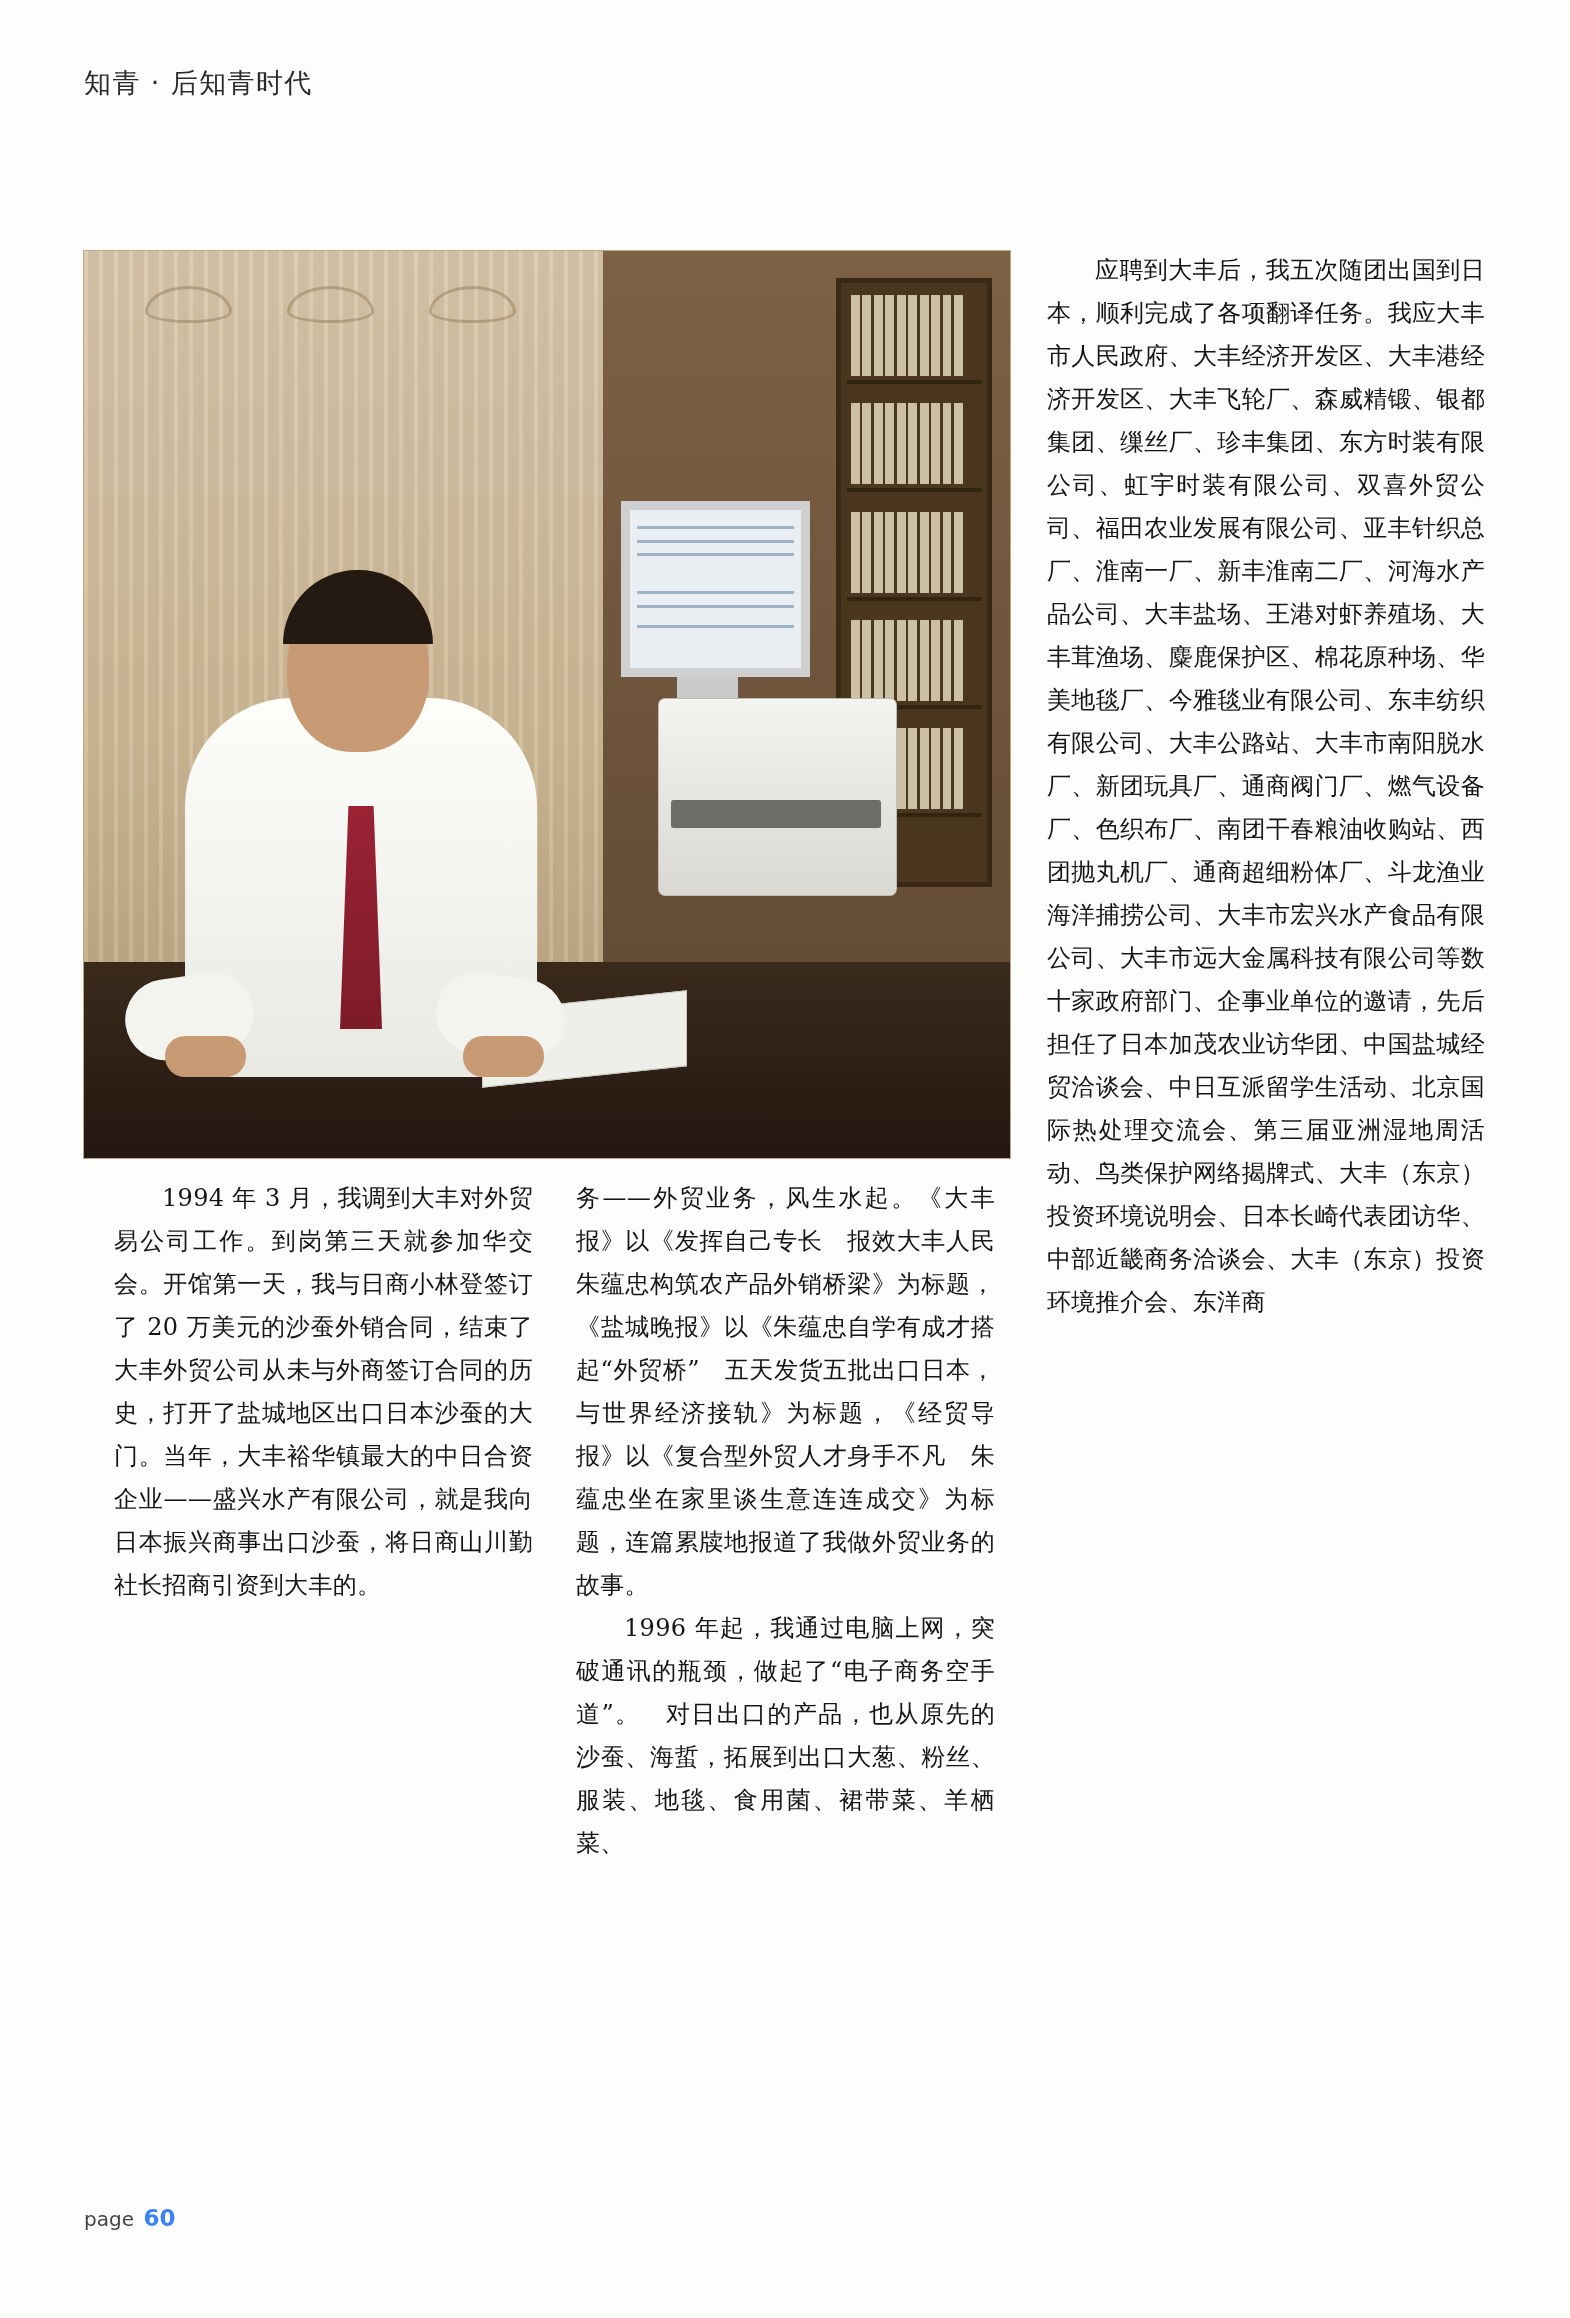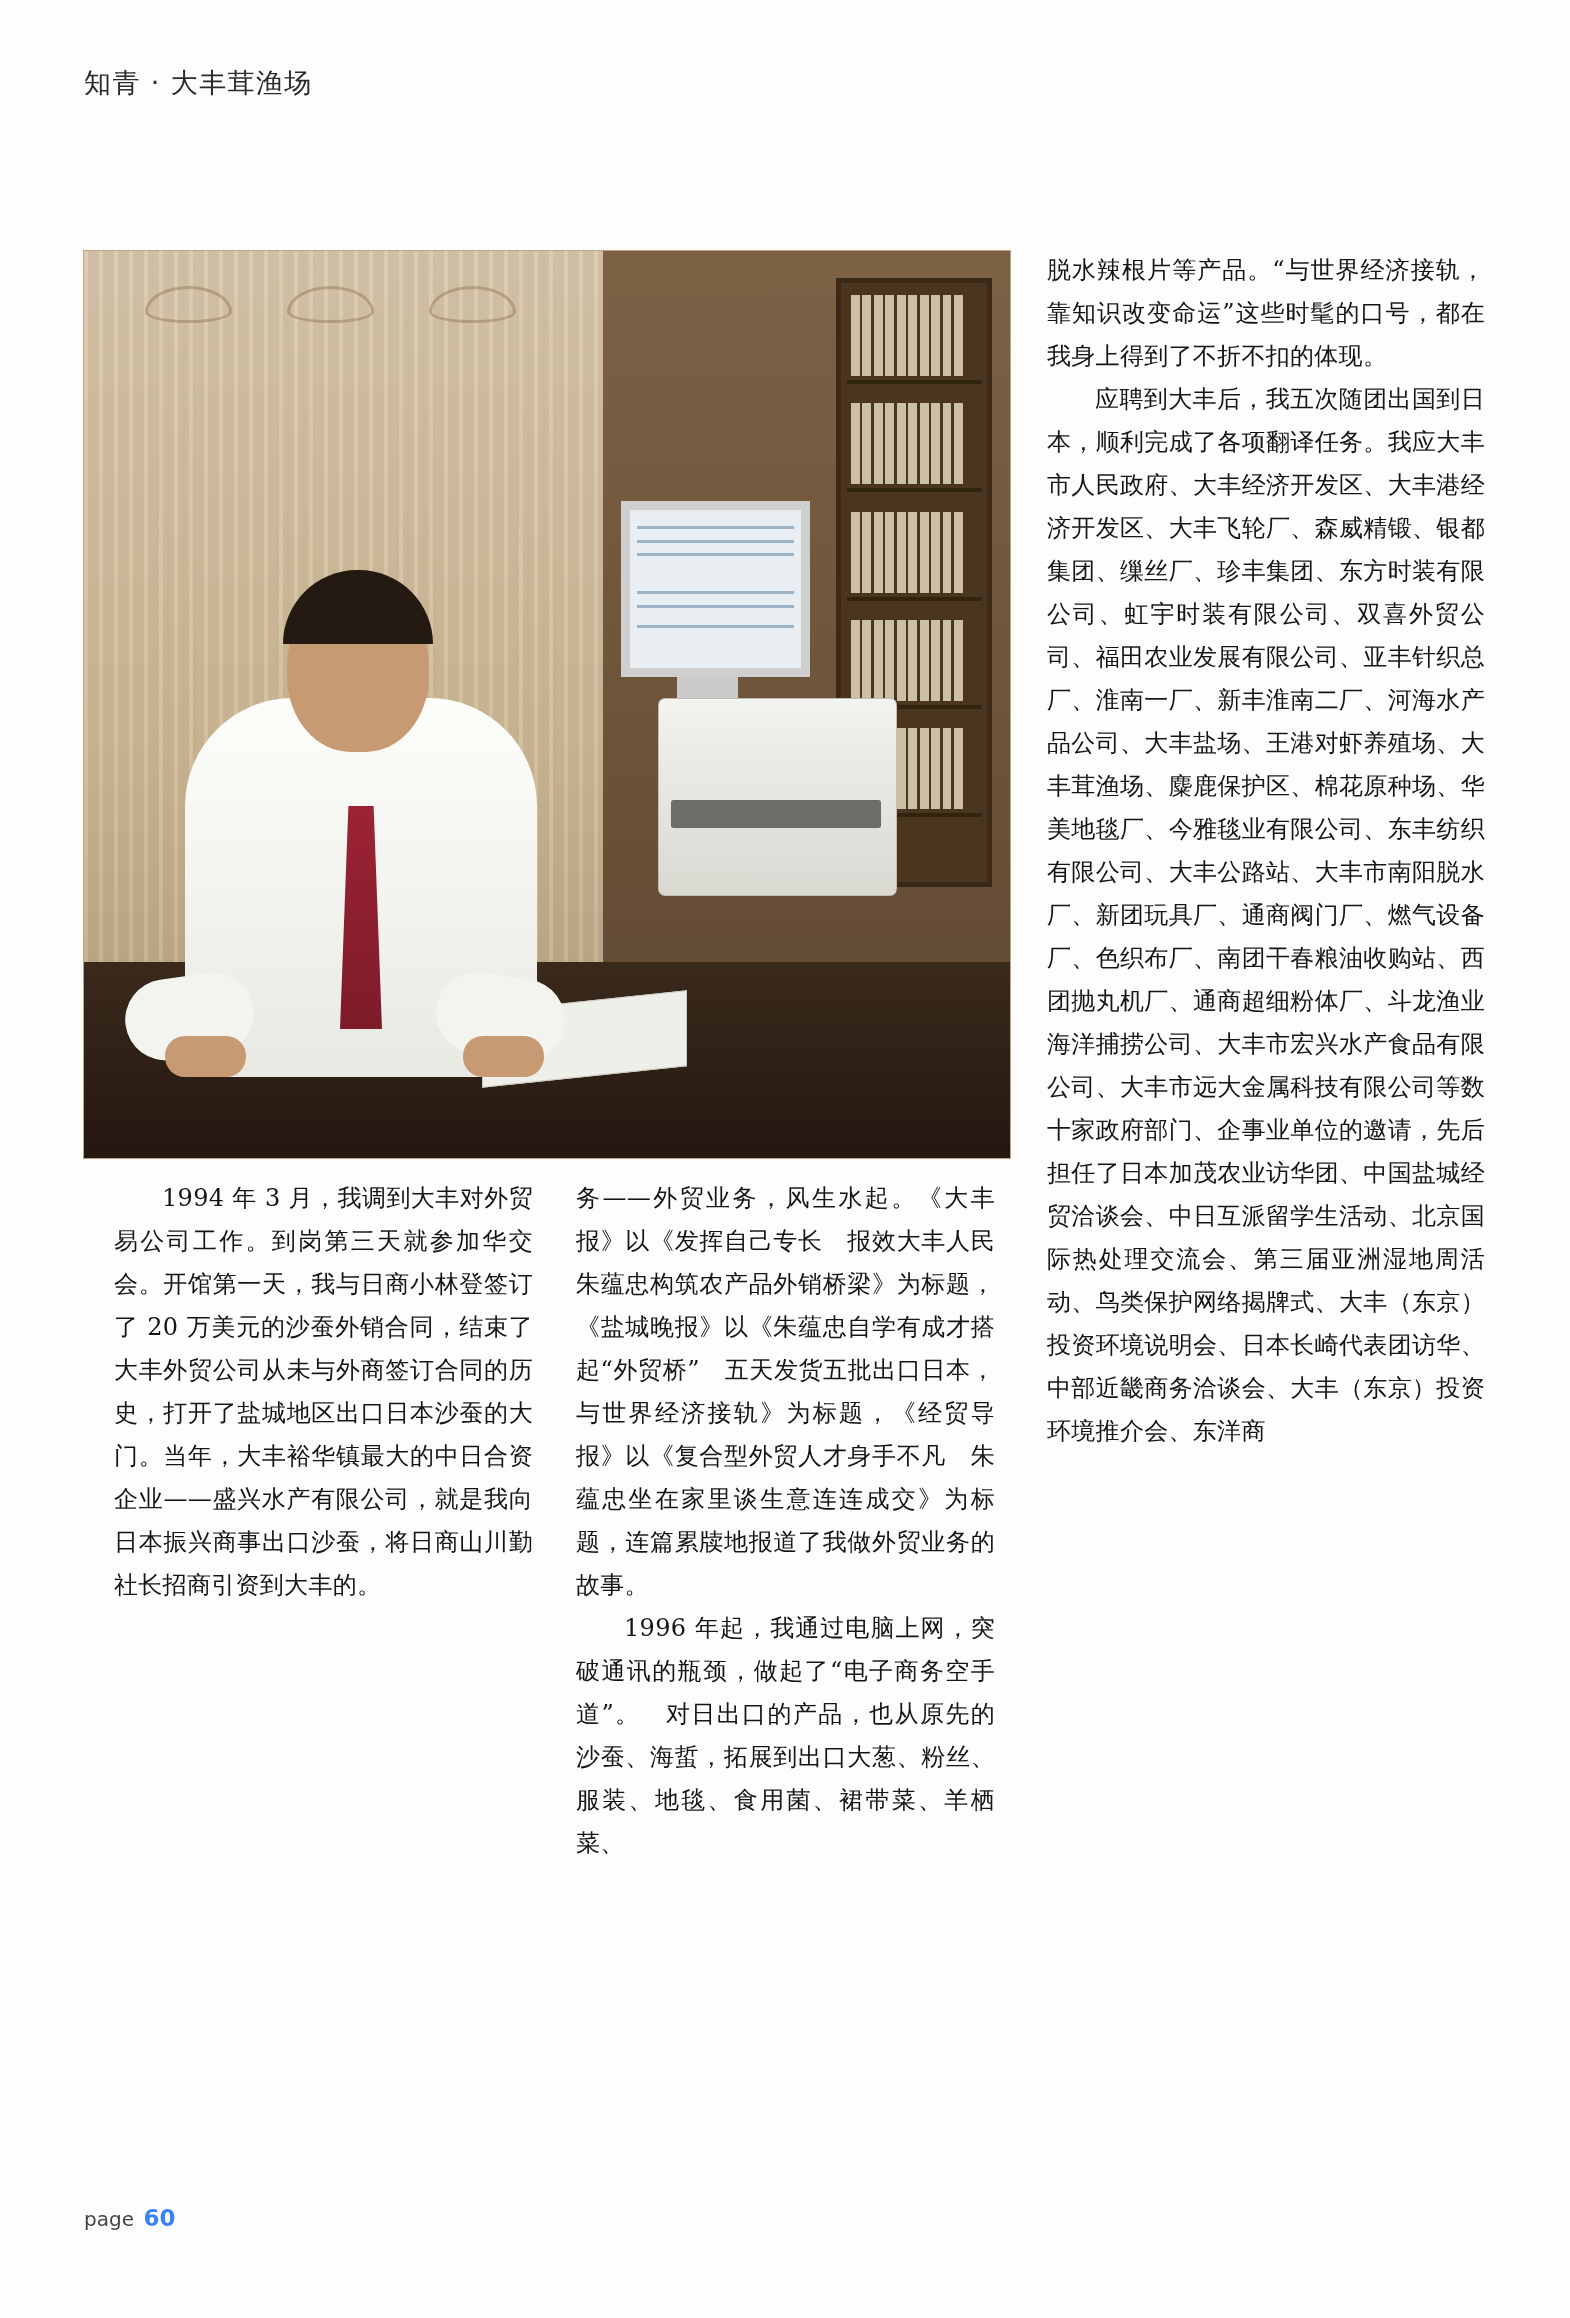--- a/index.html
+++ b/index.html
@@ -256,21 +256,21 @@
     font-size: 23px;
     color: #3b82f6;
     margin-left: 9.5px;
   }
 </style>
 </head>
 <body>
 
 <div class="page">
 
-  <div class="header">知青 · 大丰茸渔场</div>
+  <div class="header">知青 · 后知青时代</div>
 
   <div class="photo">
     <div class="ph-curtain">
       <span class="swag s1"></span>
       <span class="swag s2"></span>
       <span class="swag s3"></span>
     </div>
     <div class="ph-wall"></div>
     <div class="ph-shelf">
       <div class="row" style="top:0;">
@@ -363,21 +363,20 @@
   <div class="col" id="col1">
     <p>1994 年 3 月，我调到大丰对外贸易公司工作。到岗第三天就参加华交会。开馆第一天，我与日商小林登签订了 20 万美元的沙蚕外销合同，结束了大丰外贸公司从未与外商签订合同的历史，打开了盐城地区出口日本沙蚕的大门。当年，大丰裕华镇最大的中日合资企业——盛兴水产有限公司，就是我向日本振兴商事出口沙蚕，将日商山川勤社长招商引资到大丰的。</p>
   </div>
 
   <div class="col" id="col2">
     <p class="noindent">务——外贸业务，风生水起。《大丰报》以《发挥自己专长　报效大丰人民　朱蕴忠构筑农产品外销桥梁》为标题，《盐城晚报》以《朱蕴忠自学有成才搭起“外贸桥”　五天发货五批出口日本，与世界经济接轨》为标题，《经贸导报》以《复合型外贸人才身手不凡　朱蕴忠坐在家里谈生意连连成交》为标题，连篇累牍地报道了我做外贸业务的故事。</p>
     <p>1996 年起，我通过电脑上网，突破通讯的瓶颈，做起了“电子商务空手道”。　对日出口的产品，也从原先的沙蚕、海蜇，拓展到出口大葱、粉丝、服装、地毯、食用菌、裙带菜、羊栖菜、</p>
   </div>
 
   <div class="col" id="col3">
-    <p class="noindent">脱水辣根片等产品。“与世界经济接轨，靠知识改变命运”这些时髦的口号，都在我身上得到了不折不扣的体现。</p>
     <p>应聘到大丰后，我五次随团出国到日本，顺利完成了各项翻译任务。我应大丰市人民政府、大丰经济开发区、大丰港经济开发区、大丰飞轮厂、森威精锻、银都集团、缫丝厂、珍丰集团、东方时装有限公司、虹宇时装有限公司、双喜外贸公司、福田农业发展有限公司、亚丰针织总厂、淮南一厂、新丰淮南二厂、河海水产品公司、大丰盐场、王港对虾养殖场、大丰茸渔场、麋鹿保护区、棉花原种场、华美地毯厂、今雅毯业有限公司、东丰纺织有限公司、大丰公路站、大丰市南阳脱水厂、新团玩具厂、通商阀门厂、燃气设备厂、色织布厂、南团干春粮油收购站、西团抛丸机厂、通商超细粉体厂、斗龙渔业海洋捕捞公司、大丰市宏兴水产食品有限公司、大丰市远大金属科技有限公司等数十家政府部门、企事业单位的邀请，先后担任了日本加茂农业访华团、中国盐城经贸洽谈会、中日互派留学生活动、北京国际热处理交流会、第三届亚洲湿地周活动、鸟类保护网络揭牌式、大丰（东京）投资环境说明会、日本长崎代表团访华、中部近畿商务洽谈会、大丰（东京）投资环境推介会、东洋商</p>
   </div>
 
   <div class="footer">
     <span>page</span><span class="pg">60</span>
   </div>
 
 </div>
 
 

